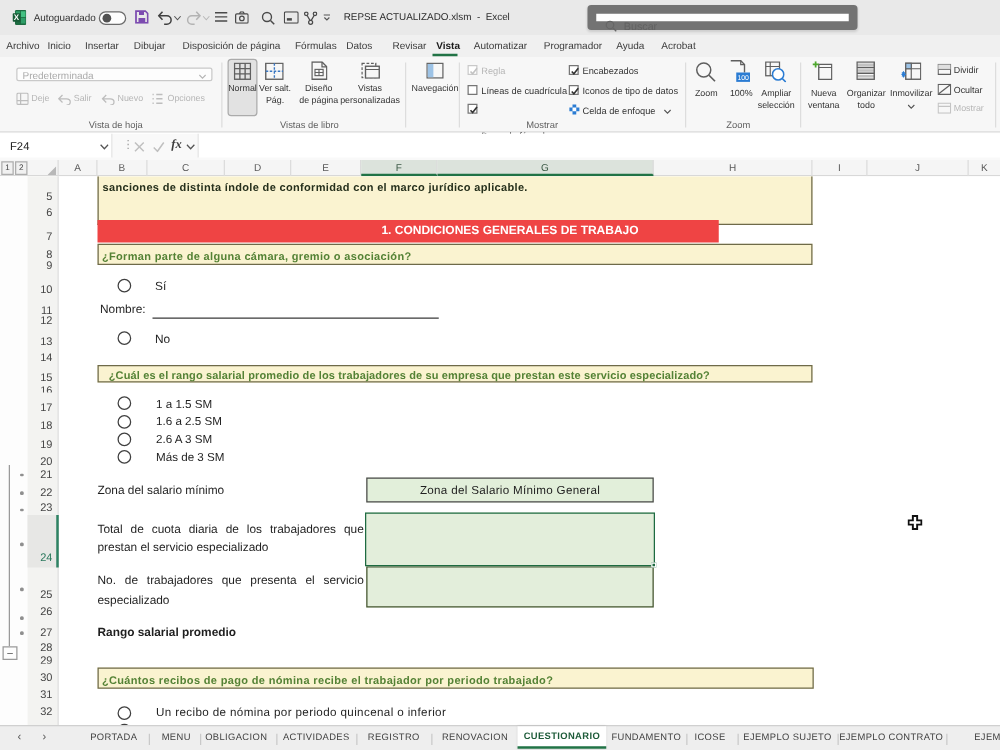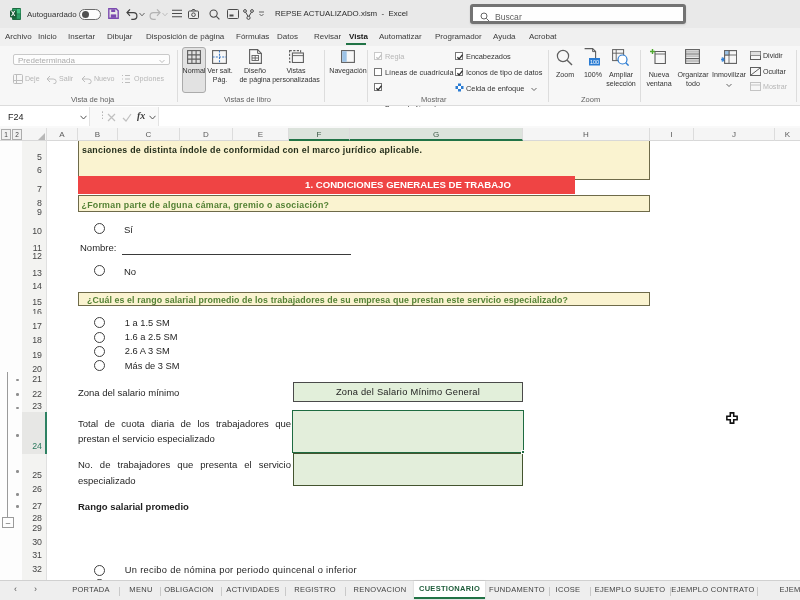--- a/index.html
+++ b/index.html
@@ -90,21 +90,21 @@
     <svg class="abs" style="left:243px;top:8.5px" width="11" height="11" viewBox="0 0 11 11">
       <circle cx="2" cy="2" r="1.4" fill="none" stroke="#4a4a4a" stroke-width="1"></circle>
       <circle cx="9" cy="2" r="1.4" fill="none" stroke="#4a4a4a" stroke-width="1"></circle>
       <circle cx="5.5" cy="8.8" r="1.6" fill="none" stroke="#4a4a4a" stroke-width="1"></circle>
       <path d="M2.6 3.2 5 7.3M8.4 3.2 6 7.3" stroke="#4a4a4a" stroke-width="1"></path>
     </svg>
     <svg class="abs" style="left:258px;top:11px" width="7" height="6" viewBox="0 0 7 6">
         <path d="M1 1h5M1.5 3 3.5 5 5.5 3" fill="none" stroke="#555" stroke-width="0.9"></path>
       </svg>
     <div class="abs" style="left:275px;top:9px;font-size:7.9px;color:#2b2b2b;">REPSE ACTUALIZADO.xlsm &nbsp;-&nbsp; Excel</div>
-    <div class="abs" style="left:470px;top:4px;width:216px;height:20px;background:#fefefe;border:3px solid #737373;border-radius:3px;box-shadow:0 1px 2px rgba(0,0,0,0.12);">
+    <div class="abs" style="left:470px;top:4px;width:216px;height:20px;background:#fefefe;border:7px solid #737373;border-radius:3px;box-shadow:0 1px 2px rgba(0,0,0,0.12);">
       <svg class="abs" style="left:7px;top:5px" width="10" height="10" viewBox="0 0 10 10">
         <circle cx="4" cy="4" r="3" fill="none" stroke="#666" stroke-width="1"></circle>
         <path d="M6.3 6.3 9 9" stroke="#666" stroke-width="1"></path>
       </svg>
       <div class="abs" style="left:22px;top:4.5px;font-size:8.6px;color:#616161;">Buscar</div>
     </div>
   </div>
   <div id="menubar">
     <div class="mi" style="left:5px;">Archivo</div>
     <div class="mi" style="left:38px;">Inicio</div>
@@ -349,20 +349,23 @@
     <div class="celltxt" style="left:78px;top:245.7px;">Zona del salario mínimo</div>
     <div class="abs" style="left:293px;top:241px;width:230px;height:20px;background:#e2efda;border:1px solid #4a4a4a;">
       <div class="abs" style="left:0;top:4px;width:228px;text-align:center;font-size:9.3px;color:#222;letter-spacing:0.25px;">Zona del Salario Mínimo General</div>
     </div>
     <div class="abs" style="left:78px;top:276px;width:213px;font-size:9.5px;color:#1f1f1f;line-height:14.5px;text-align:justify;">Total de cuota diaria de los trabajadores que prestan el servicio especializado</div>
     <div class="abs" style="left:293px;top:311.5px;width:230px;height:33.5px;background:#e3eedb;border:1px solid #44542f;"></div>
     <div class="abs" style="left:291.5px;top:269px;width:232px;height:43px;background:#e3eedb;border:1.6px solid #1e6b41;"></div>
     <div class="abs" style="left:78px;top:316px;width:213px;font-size:9.5px;color:#1f1f1f;line-height:15.5px;text-align:justify;">No. de trabajadores que presenta el servicio especializado</div>
     <div class="abs" style="left:520.5px;top:309px;width:4px;height:4px;background:#1e6b41;border:1px solid #fff;"></div>
     <div class="celltxt" style="left:78px;top:359.5px;font-weight:bold;">Rango salarial promedio</div>
+    <div class="ybar" style="top:393px;height:17px;width:573px;">
+      <div class="abs qt" style="left:2.5px;top:3.5px;letter-spacing:0.28px;">¿Cuántos recibos de pago de nómina recibe el trabajador por periodo trabajado?</div>
+    </div>
     <div class="radio" style="left:94px;top:423.5px;"></div>
     <div class="celltxt" style="left:124.8px;top:424.4px;font-size:9.3px;letter-spacing:0.3px;">Un recibo de nómina por periodo quincenal o inferior</div>
     <div class="radio" style="left:94px;top:437.5px;"></div>
 
     <svg class="abs" style="left:726px;top:271px" width="12" height="12" viewBox="0 0 14 14">
       <path d="M5 1h4v4h4v4H9v4H5V9H1V5h4z" fill="#fff" stroke="#111" stroke-width="1.8"></path>
     </svg>
   </div>
   <div id="gutter">
     <div class="abs" style="left:7px;top:231px;width:1px;height:145px;background:#9a9a9a;"></div>

